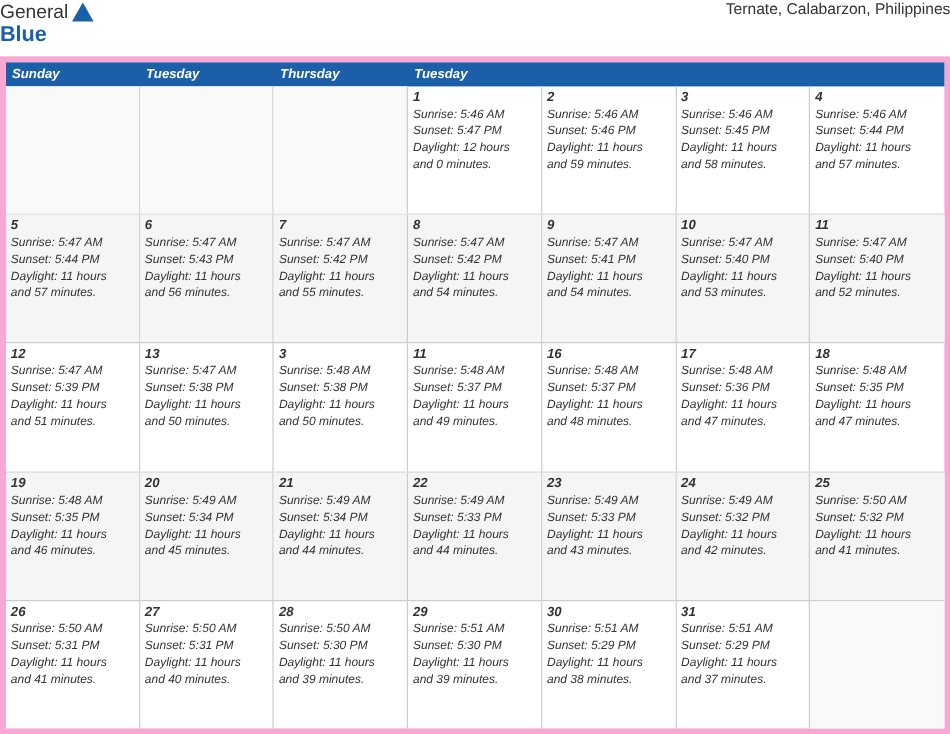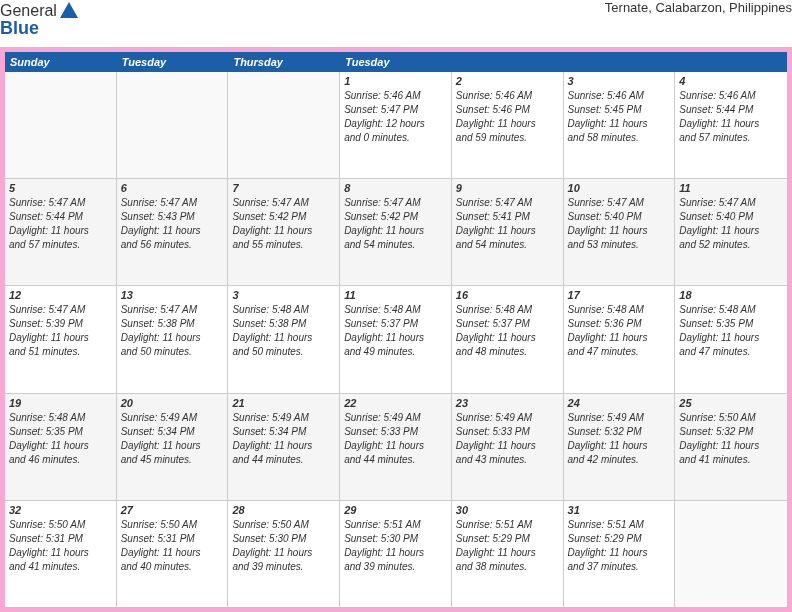--- a/index.html
+++ b/index.html
@@ -315,21 +315,21 @@
           <div class="cal-cell">
             <span class="cell-day">25</span>
             <div class="cell-info" style="white-space: pre-line;">Sunrise: 5:50 AM
 Sunset: 5:32 PM
 Daylight: 11 hours
 and 41 minutes.</div>
           </div>
         </div>
         <div class="cal-row">
           <div class="cal-cell">
-            <span class="cell-day">32</span>
+            <span class="cell-day">26</span>
             <div class="cell-info" style="white-space: pre-line;">Sunrise: 5:50 AM
 Sunset: 5:31 PM
 Daylight: 11 hours
 and 41 minutes.</div>
           </div>
           <div class="cal-cell">
             <span class="cell-day">27</span>
             <div class="cell-info" style="white-space: pre-line;">Sunrise: 5:50 AM
 Sunset: 5:31 PM
 Daylight: 11 hours

